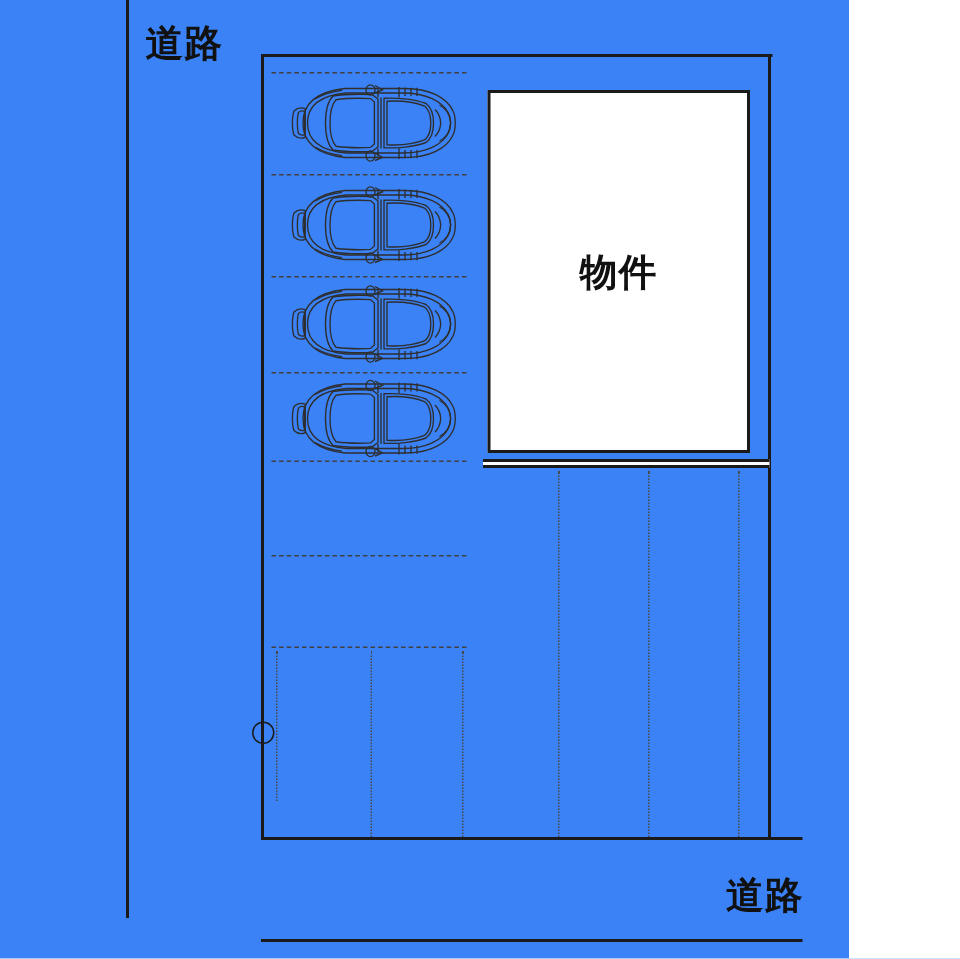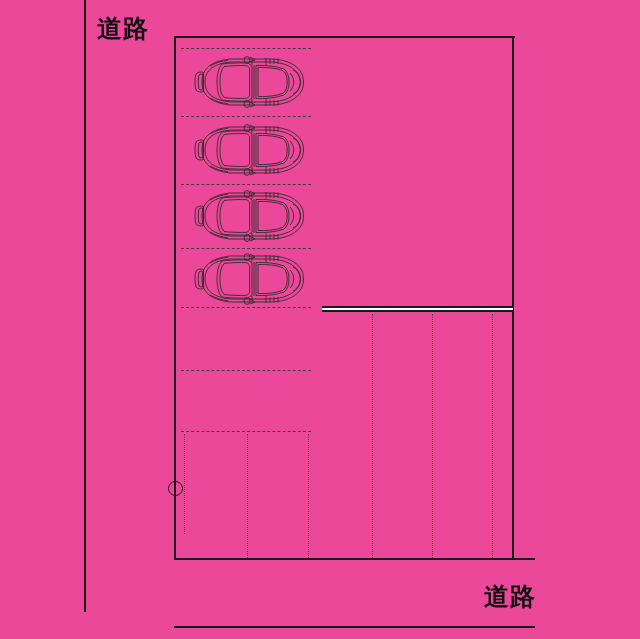--- a/index.html
+++ b/index.html
@@ -6,23 +6,23 @@
   html, body {
     margin: 0;
     padding: 0;
     background: #ffffff;
   }
   body {
     font-family: "DejaVu Sans", "Liberation Sans", sans-serif;
   }
   #plan {
     position: relative;
-    width: 640px;
+    width: 566px;
     height: 639px;
-    background: #ec4899;
+    background: #3b82f6;
     overflow: hidden;
   }
 
   
   .ln-h {           
     position: absolute;
     background: #1a1a1a;
     height: 2px;
   }
   .ln-v {           
@@ -269,20 +269,23 @@
       <path d="M64 5 L69 8 L64 10"></path>
       <path d="M64 50 L69 53 L64 55"></path>
       <ellipse cx="61" cy="52" rx="3" ry="3.4"></ellipse>
       <ellipse cx="61" cy="8" rx="3" ry="3.4"></ellipse>
       <path d="M24 14 C30 10.5 36 9 42 8.3"></path>
       <path d="M24 46 C30 49.5 36 51 42 51.7"></path>
       <path d="M104 21 C106.5 23.5 107.6 26.5 107.8 30 C107.6 33.5 106.5 36.5 104 39"></path>
     </svg>
   </div>
 
+  <div id="building">
+    <span id="building-label">物件</span>
+  </div>
 
   <div id="walkway"></div>
 
   <div class="dot-v" style="left:372px; top:314px; height:244px;"></div>
   <div class="dot-v" style="left:432px; top:314px; height:244px;"></div>
   <div class="dot-v" style="left:492px; top:314px; height:244px;"></div>
 
   <div class="dot-v" style="left:184px; top:434px; height:100px;"></div>
   <div class="dot-v" style="left:247px; top:434px; height:124px;"></div>
   <div class="dot-v" style="left:308px; top:434px; height:124px;"></div>

